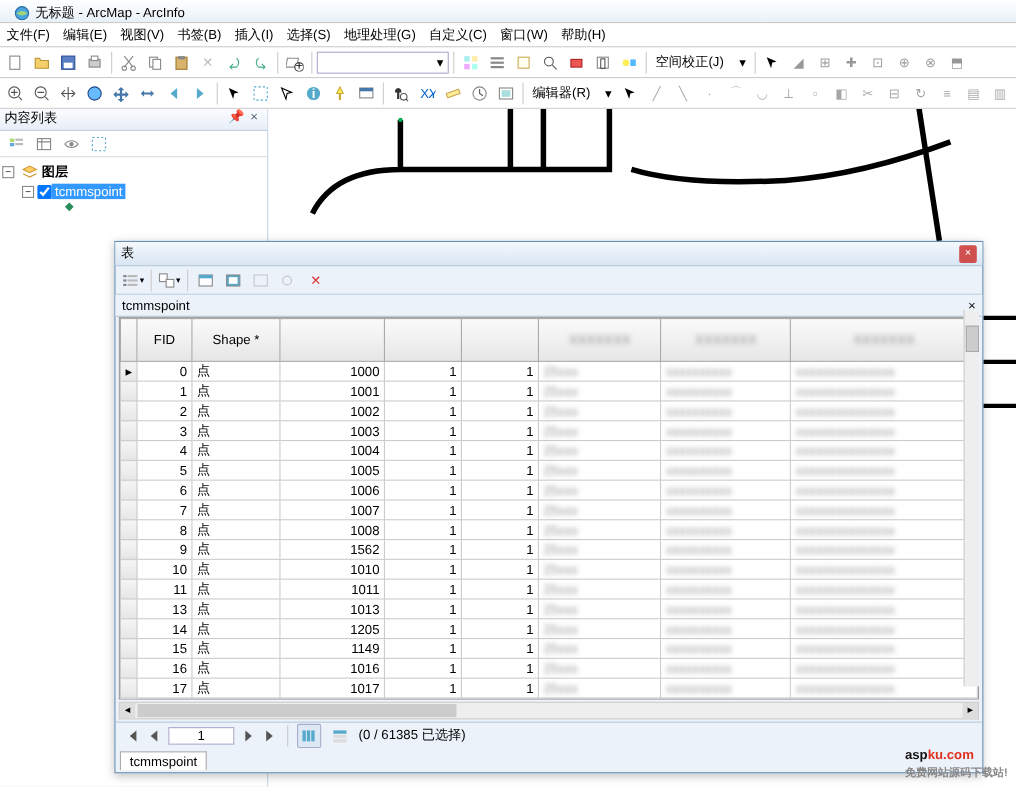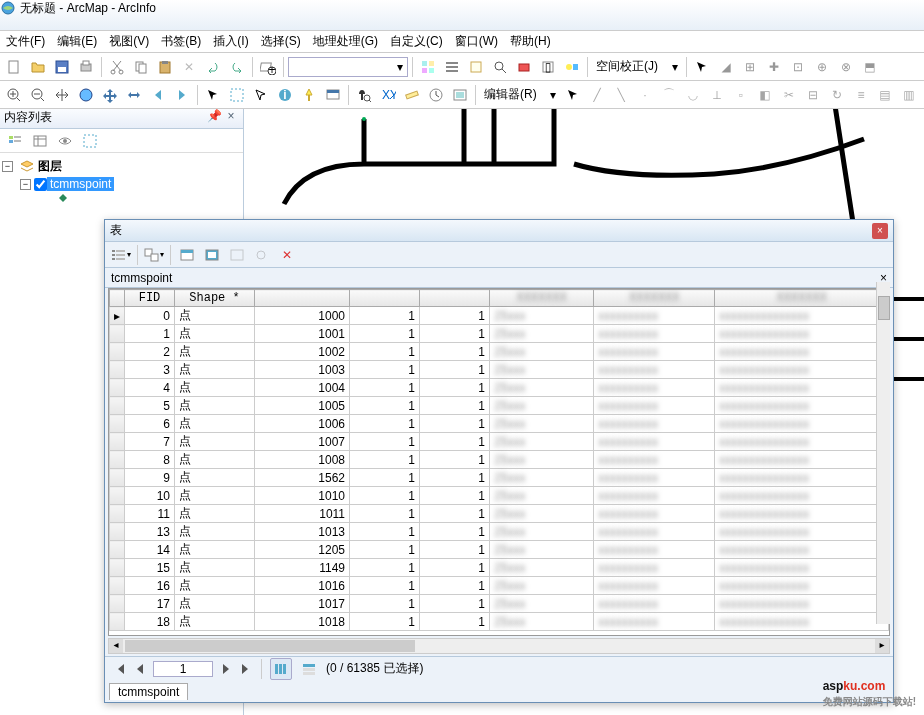--- a/index.html
+++ b/index.html
@@ -1,17 +1,17 @@
 <!DOCTYPE html>
 <html><head>
 <meta charset="utf-8">
 <style>
 * { box-sizing: border-box; margin: 0; padding: 0; font-family: "Microsoft YaHei", Tahoma, sans-serif; font-size: 12px; }
 body { background: #fff; width: 924px; height: 715px; overflow: hidden; position: relative; }
-.titlebar { height: 31px; background: linear-gradient(#fff,#e8f0f8); border-bottom: 1px solid #ccc; display: flex; align-items: flex-start; padding: 0 0; }
+.titlebar { height: 21px; background: linear-gradient(#fff,#e8f0f8); border-bottom: 1px solid #ccc; display: flex; align-items: flex-end; padding: 0 12px; }
 .titlebar svg { margin-right: 4px; }
 .menubar { height: 22px; display: flex; align-items: center; border-bottom: 1px solid #ccc; }
 .menubar span { padding: 0 6px; cursor: default; }
 .toolbar { height: 28px; display: flex; align-items: center; border-bottom: 1px solid #ccc; gap: 2px; padding: 0 3px; }
 .tb { width: 22px; height: 22px; display: inline-flex; align-items: center; justify-content: center; border: 1px solid transparent; border-radius: 2px; }
 .tb svg { display: block; }
 .sep { width: 1px; height: 20px; background: #ccc; margin: 0 2px; }
 .dropdown { border: 1px solid #aac; height: 20px; min-width: 120px; background: #fff; display: inline-flex; align-items: center; padding: 0 4px; }
 .dropdown .arrow { margin-left: auto; }
 .panel-title { height: 20px; background: linear-gradient(#fafcff,#e8eef8); border-bottom: 1px solid #bcd; display: flex; align-items: flex-start; padding: 0 4px; }
@@ -27,21 +27,21 @@
 .layer-sel { background: #3399ff; color: #fff; padding: 0 3px; }
 .canvas { flex: 1; position: relative; background: #fff; }
 .table-window { position: absolute; left: 104px; top: 219px; width: 790px; height: 484px; border: 1px solid #6a8fb5; background: #ecf2f9; box-shadow: 0 2px 8px rgba(0,0,0,0.25); }
 .tw-title { height: 22px; background: linear-gradient(#f4f8fd,#d8e6f3); display: flex; align-items: center; padding: 0 5px; border-bottom: 1px solid #b6c9dc; }
 .tw-title .close { margin-left: auto; width: 16px; height: 16px; background: #d05050; color: #fff; text-align: center; font-size: 10px; line-height: 16px; border-radius: 2px; }
 .tw-toolbar { height: 26px; display: flex; align-items: center; gap: 3px; padding: 0 5px; border-bottom: 1px solid #b6c9dc; }
 .tw-layer { height: 20px; display: flex; align-items: center; padding: 0 6px; border-bottom: 1px solid #b6c9dc; background: #ecf2f9; }
 .tw-layer .xbtn { margin-left: auto; }
 .grid-wrap { height: 348px; overflow: hidden; background: #fff; border: 1px solid #999; margin: 0 3px; position: relative; }
 table { border-collapse: collapse; width: 100%; font-size: 11px; }
-th { background: linear-gradient(#fafafa,#e6e6e6); border: 1px solid #aaa; padding: 1px 4px; font-weight: normal; height: 16px; font-family: Liberation Mono, monospace; }
+th { background: linear-gradient(#fafafa,#e6e6e6); border: 1px solid #aaa; padding: 12px 4px; font-weight: normal; height: 16px; }
 td { border: 1px solid #ccc; padding: 0 4px; height: 14px; white-space: nowrap; }
 td.rowhdr { background: linear-gradient(#f5f5f5,#e6e6e6); width: 14px; }
 td.num { text-align: right; }
 .blurred { color: transparent; text-shadow: 0 0 5px rgba(80,80,80,0.6); }
 .scroll-stub { position: absolute; right: 3px; top: 62px; width: 14px; height: 342px; background: #eee; border-left: 1px solid #ccc; }
 .scroll-stub .thumb { width: 12px; height: 24px; background: #ccc; border: 1px solid #aaa; margin: 14px 0 0 1px; }
 .hscroll { height: 16px; margin: 2px 3px; background: #eee; border: 1px solid #ccc; position: relative; }
 .hscroll .larr, .hscroll .rarr { position: absolute; top: 0; width: 14px; height: 14px; background: #ddd; text-align: center; font-size: 10px; }
 .hscroll .rarr { right: 0; }
 .hscroll .thumb { position: absolute; left: 16px; top: 1px; width: 290px; height: 12px; background: #ccc; }

